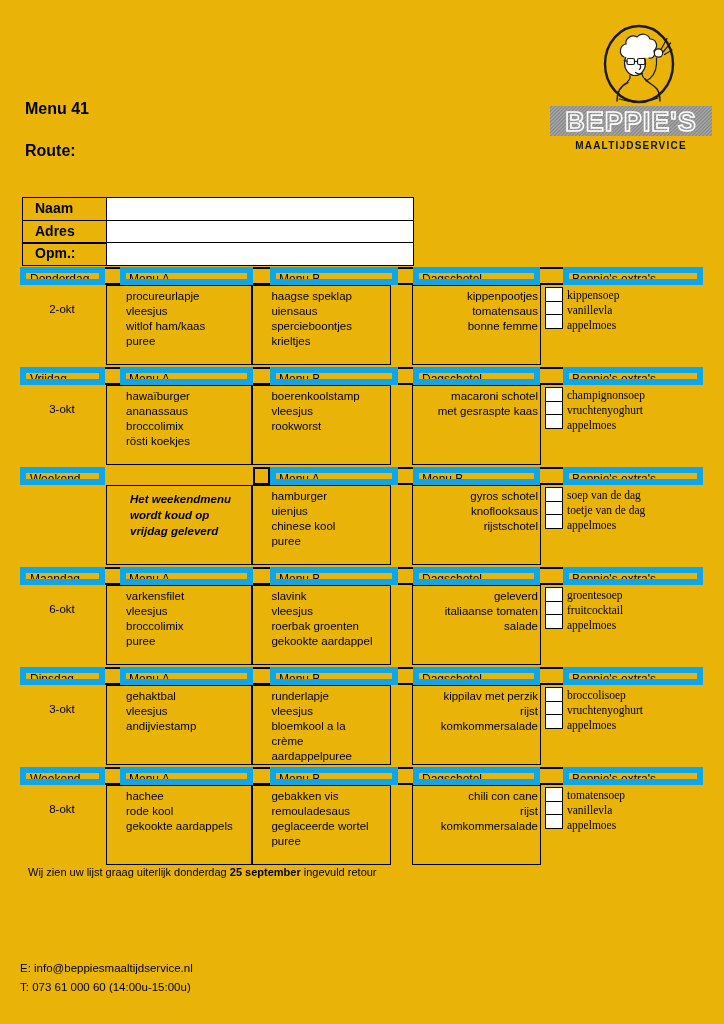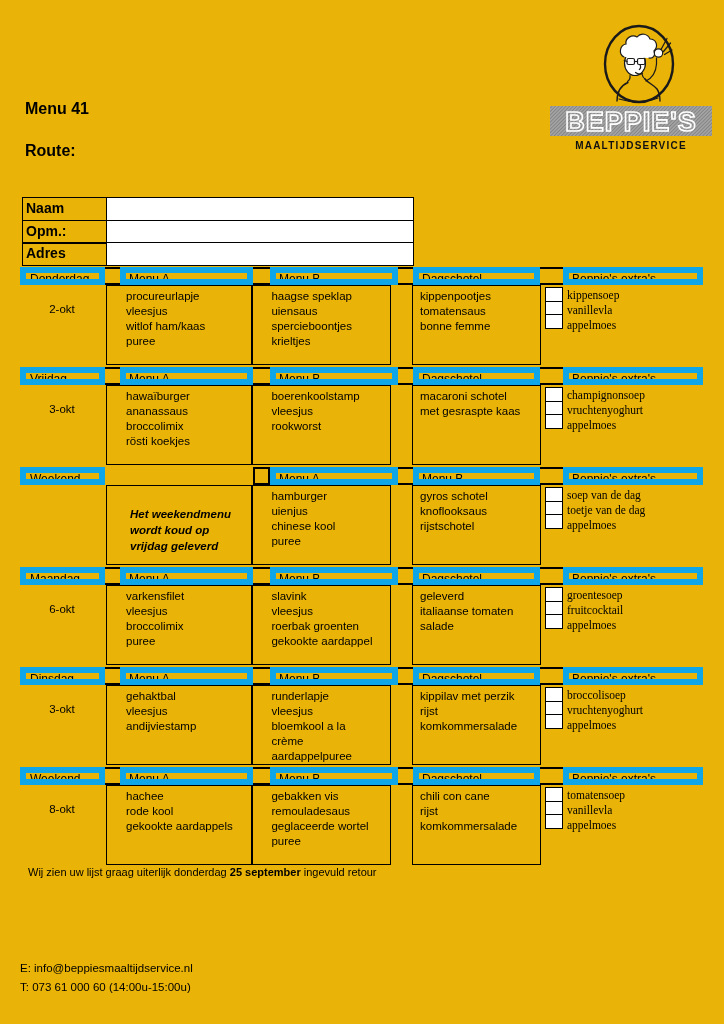--- a/index.html
+++ b/index.html
@@ -11,41 +11,41 @@
   .h-route{position:absolute;left:25px;top:142px;font-size:16px;font-weight:700;}
 
   
   .logo{position:absolute;left:542px;top:6px;width:172px;height:150px;}
 
   
   .info{position:absolute;left:22px;top:197px;width:392px;}
   .irow{display:grid;grid-template-columns:85px 1fr;height:24px;}
   .irow + .irow{margin-top:-1.5px;}
   .ilabel{box-sizing:border-box;border:1.5px solid #000;font-weight:700;font-size:14px;
-          line-height:21px;padding-left:3px;}
+          line-height:21px;padding-left:12px;}
   .ivalue{box-sizing:border-box;border:1.5px solid #000;margin-left:-1.5px;background:#fff;}
 
   
   .sections{position:absolute;left:20px;top:267px;width:683px;}
   .day-section{margin-bottom:2px;}
   .hdr{display:grid;grid-template-columns:85px 15px 133px 17px 128px 15px 127px 23px 1fr;height:18px;}
   .hc{box-sizing:border-box;height:18px;}
   .hc.lbl{border:6px solid #0ea5e9;font-weight:400;font-size:12px;line-height:13.5px;
           padding:0 0 0 3px;white-space:nowrap;overflow:hidden;}
   .hc.day{padding-left:4px;}
   .hc.gap{border-top:2px solid #000;border-bottom:2px solid #000;}
   .hc.boxed{border:2px solid #000;}
 
   .bdy{display:grid;grid-template-columns:86px 147px 138px 21px 129px 4px 18px 1fr;height:80px;}
   .bcell{box-sizing:border-box;}
   .box{border:1.6px solid #000;padding:3px 2px 0 19px;}
   .box.c3{margin-left:-1.6px;}
-  .box.c4{padding-left:7px;}
+  .box.c4{padding-left:7px;text-align:right;}
   .line{font-size:11.5px;line-height:15px;white-space:nowrap;}
-  .note{padding-left:23px;padding-top:20px;}
+  .note{padding-left:23px;padding-top:5px;}
   .note .line{font-weight:700;font-style:italic;line-height:16px;}
   .date{font-size:11.5px;text-align:center;padding:18px 2px 0 0;}
   .cbcol{padding-top:2px;}
   .cb{width:18px;height:15px;border:1.5px solid #000;box-sizing:border-box;background:#fff;}
   .cb + .cb{margin-top:-1.5px;}
   .extras-col{padding:3px 0 0 4px;font-family:Liberation Serif, serif;}
 
   
   .deadline{position:absolute;left:28px;top:866px;font-size:11px;}
   .deadline b{font-weight:700;}
@@ -91,25 +91,25 @@
     <text x="89" y="124.5" text-anchor="middle" font-family="Liberation Sans, sans-serif" font-size="27" font-weight="bold" letter-spacing="1" fill="none" stroke="#ffffff" stroke-width="1.6">BEPPIE'S</text>
     <text x="89" y="143" text-anchor="middle" font-family="Liberation Sans, sans-serif" font-size="10" font-weight="bold" letter-spacing="1.2" fill="#111">MAALTIJDSERVICE</text>
   </svg>
 
   <div class="info">
     <div class="irow">
       <div class="ilabel">Naam</div>
       <div class="ivalue"></div>
     </div>
     <div class="irow">
-      <div class="ilabel">Opm.:</div>
+      <div class="ilabel">Adres</div>
       <div class="ivalue"></div>
     </div>
     <div class="irow">
-      <div class="ilabel">Adres</div>
+      <div class="ilabel">Opm.:</div>
       <div class="ivalue"></div>
     </div>
   </div>
 
   <div class="sections" id="sections">
       <div class="day-section">
         <div class="hdr">
           <div class="hc lbl day">Donderdag</div>
           <div class="hc gap"></div>
           <div class="hc lbl">Menu A</div>

